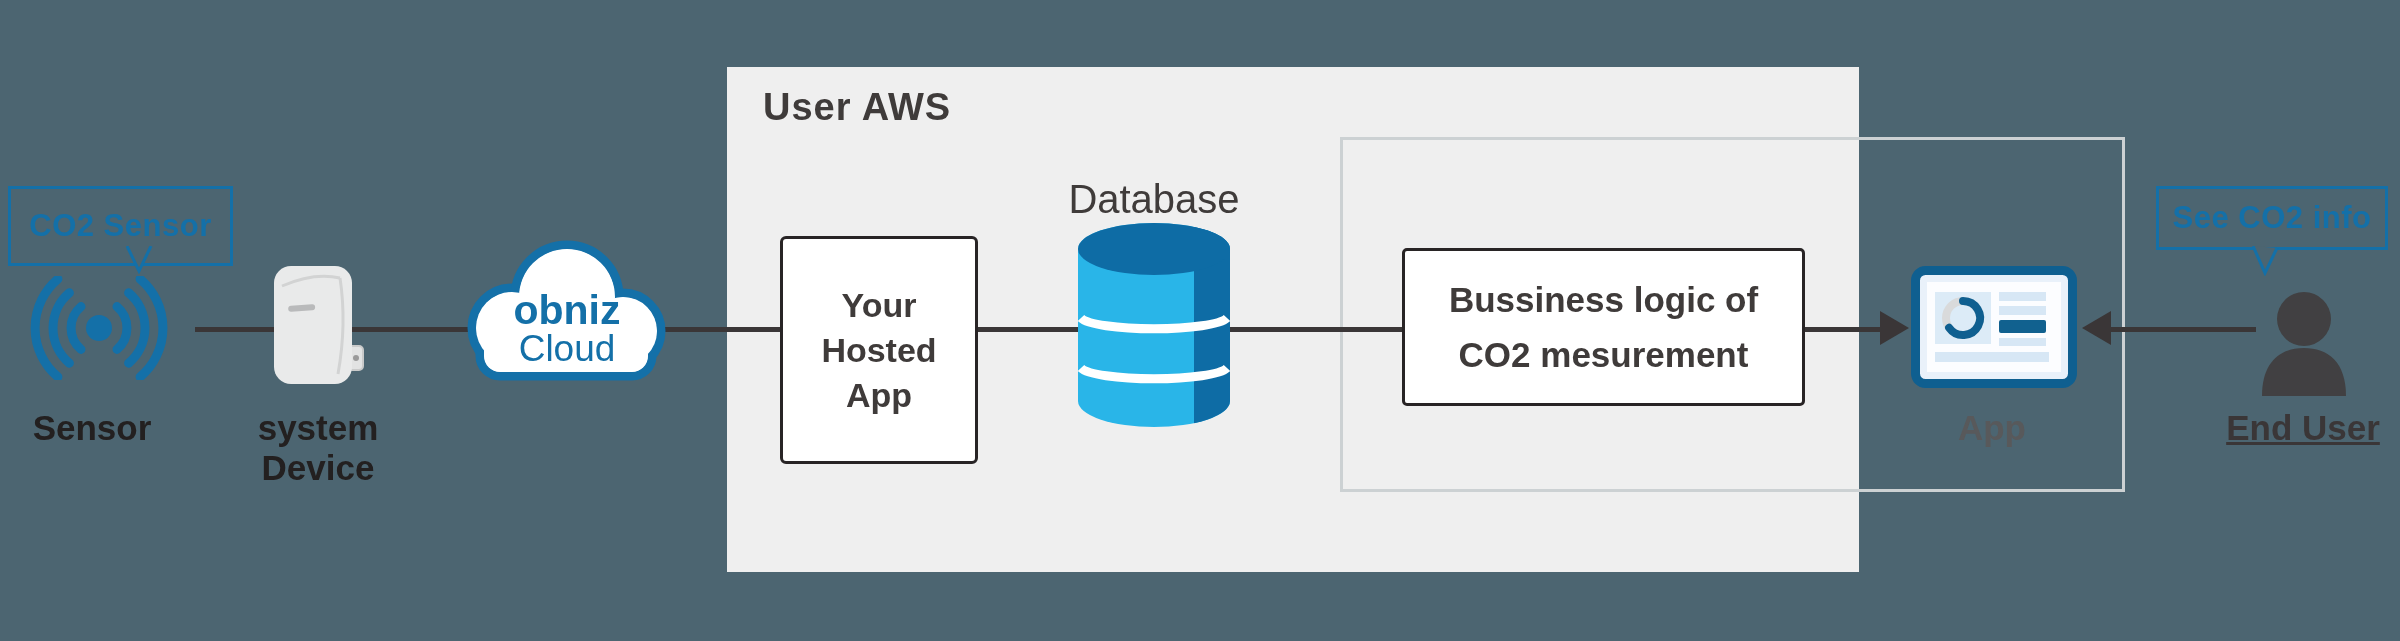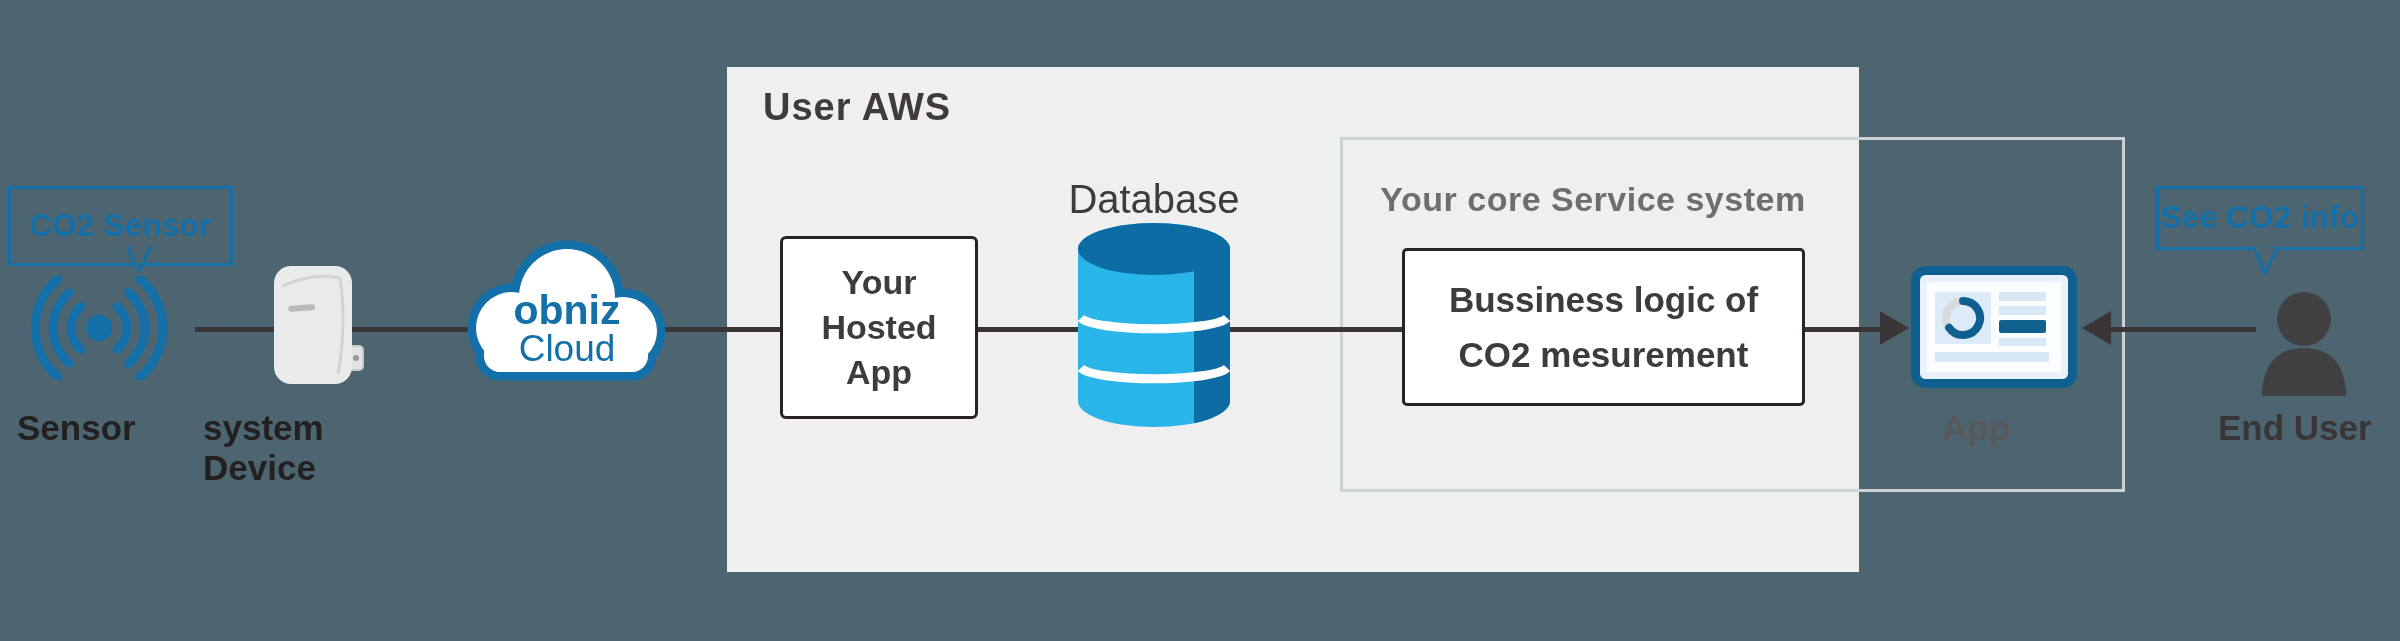--- a/index.html
+++ b/index.html
@@ -12,45 +12,44 @@
   
   .core-box{left:1340px;top:137px;width:785px;height:355px;border:3px solid #ccd1d3;background:transparent;box-sizing:border-box;}
   .core-label{left:1340px;top:180px;width:506px;text-align:center;font-size:34px;font-weight:bold;color:#6d6e70;letter-spacing:0.5px;}
   
   .main-line{left:195px;top:327px;width:1690px;height:5px;background:#3a3637;}
   .arrow-right{left:1880px;top:311px;width:0;height:0;border-top:17px solid transparent;border-bottom:17px solid transparent;border-left:29px solid #3a3637;}
   .user-line{left:2108px;top:327px;width:148px;height:5px;background:#3a3637;}
   .arrow-left{left:2082px;top:311px;width:0;height:0;border-top:17px solid transparent;border-bottom:17px solid transparent;border-right:29px solid #3a3637;}
   
   .node-box{background:#ffffff;border:3px solid #282425;box-sizing:border-box;display:flex;flex-direction:column;align-items:center;justify-content:center;text-align:center;color:#3f3b3a;font-weight:bold;}
-  .hosted-box{left:780px;top:236px;width:198px;height:183px;border-radius:6px;font-size:34px;line-height:45px;}
+  .hosted-box{left:780px;top:236px;width:198px;height:228px;border-radius:6px;font-size:34px;line-height:45px;}
   .logic-box{left:1402px;top:248px;width:403px;height:158px;border-radius:5px;font-size:35px;line-height:55px;}
   
   .bubble{border:3px solid #1470a8;box-sizing:border-box;display:flex;align-items:center;justify-content:center;
           color:#1470a8;font-size:31px;font-weight:bold;background:transparent;letter-spacing:0.5px;}
   .bubble-sensor{left:8px;top:186px;width:225px;height:80px;}
-  .bubble-user{left:2156px;top:186px;width:208px;height:64px;}
+  .bubble-user{left:2156px;top:186px;width:232px;height:64px;}
   
-  .node-label{font-size:35px;font-weight:bold;text-align:left;top:408px;}
+  .node-label{font-size:35px;font-weight:bold;text-align:center;top:408px;}
   .lbl-sensor{left:17px;width:150px;color:#232020;}
   .lbl-device{left:203px;width:230px;color:#232020;}
   .lbl-app{left:1942px;width:100px;color:#58595b;}
-  .lbl-user{left:2218px;width:170px;color:#3a3637;}
+  .lbl-user{left:2218px;width:170px;color:#3a3637;text-decoration:underline;}
   .db-label{left:1064px;top:177px;width:180px;text-align:center;font-size:40px;font-weight:normal;color:#3f3b3a;}
 </style>
 </head>
 <body>
 
 <div id="canvas">
 
   <div class="abs aws-box"></div>
   <div class="abs aws-label">User AWS</div>
 
   <div class="abs core-box"></div>
-  <div class="abs core-label">Your core Service system</div>
 
   <div class="abs main-line"></div>
   <div class="abs arrow-right"></div>
   <div class="abs user-line"></div>
   <div class="abs arrow-left"></div>
 
   <span class="abs" style="left:25px;top:276px;">
     <svg width="148" height="104" viewBox="0 0 148 104">
       <g stroke="#1470a8" stroke-width="9" fill="none" stroke-linecap="round">
         <path d="M56,30.6 A28,28 0 0 0 56,73.4"></path>

